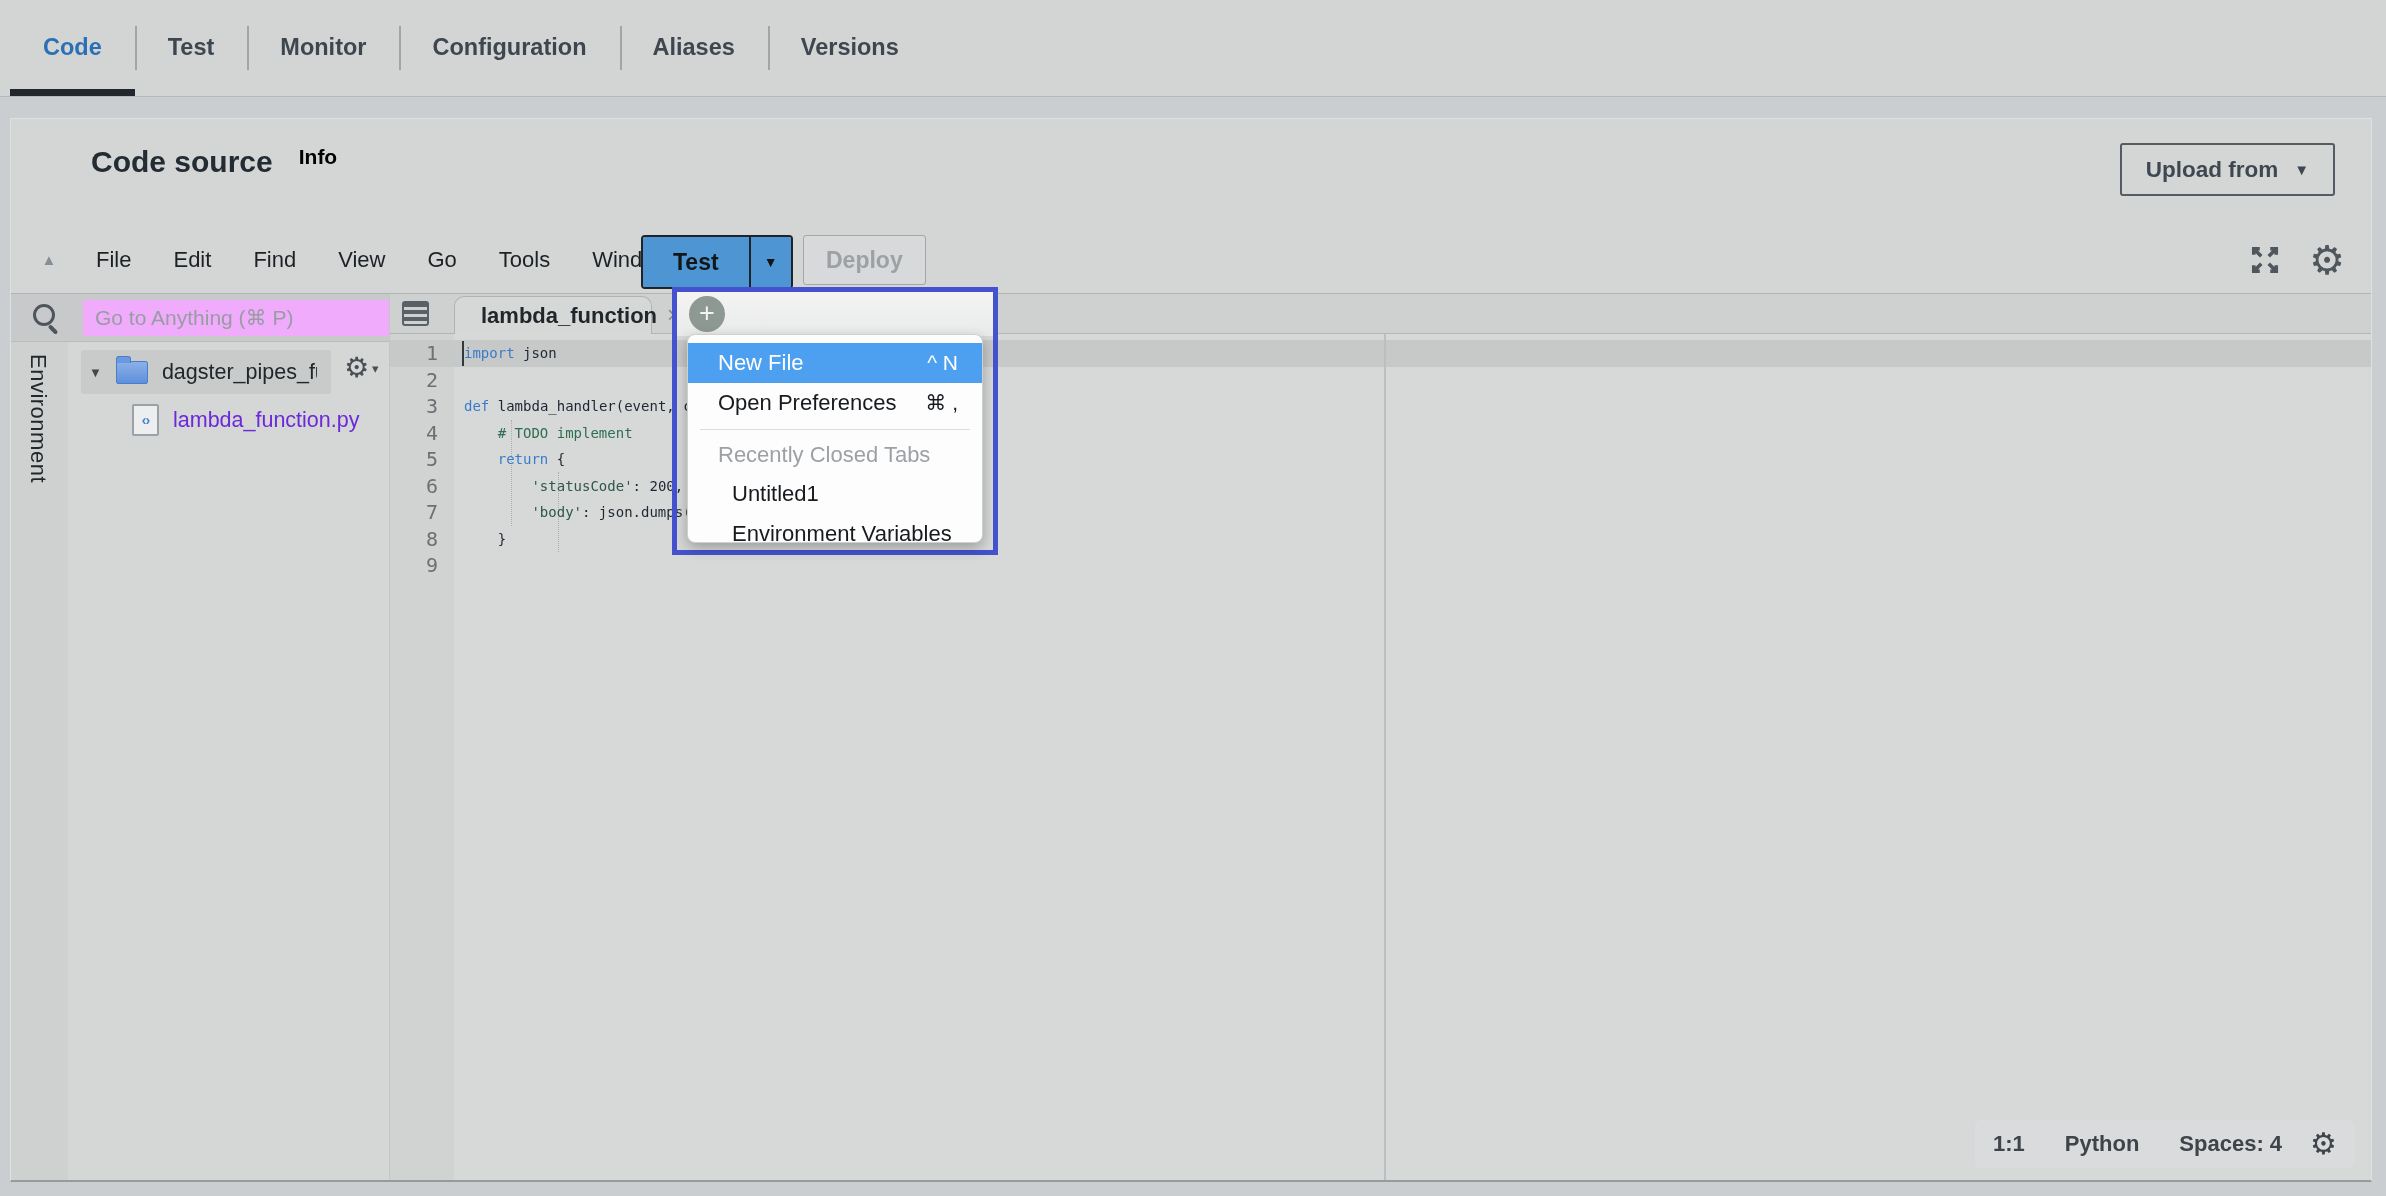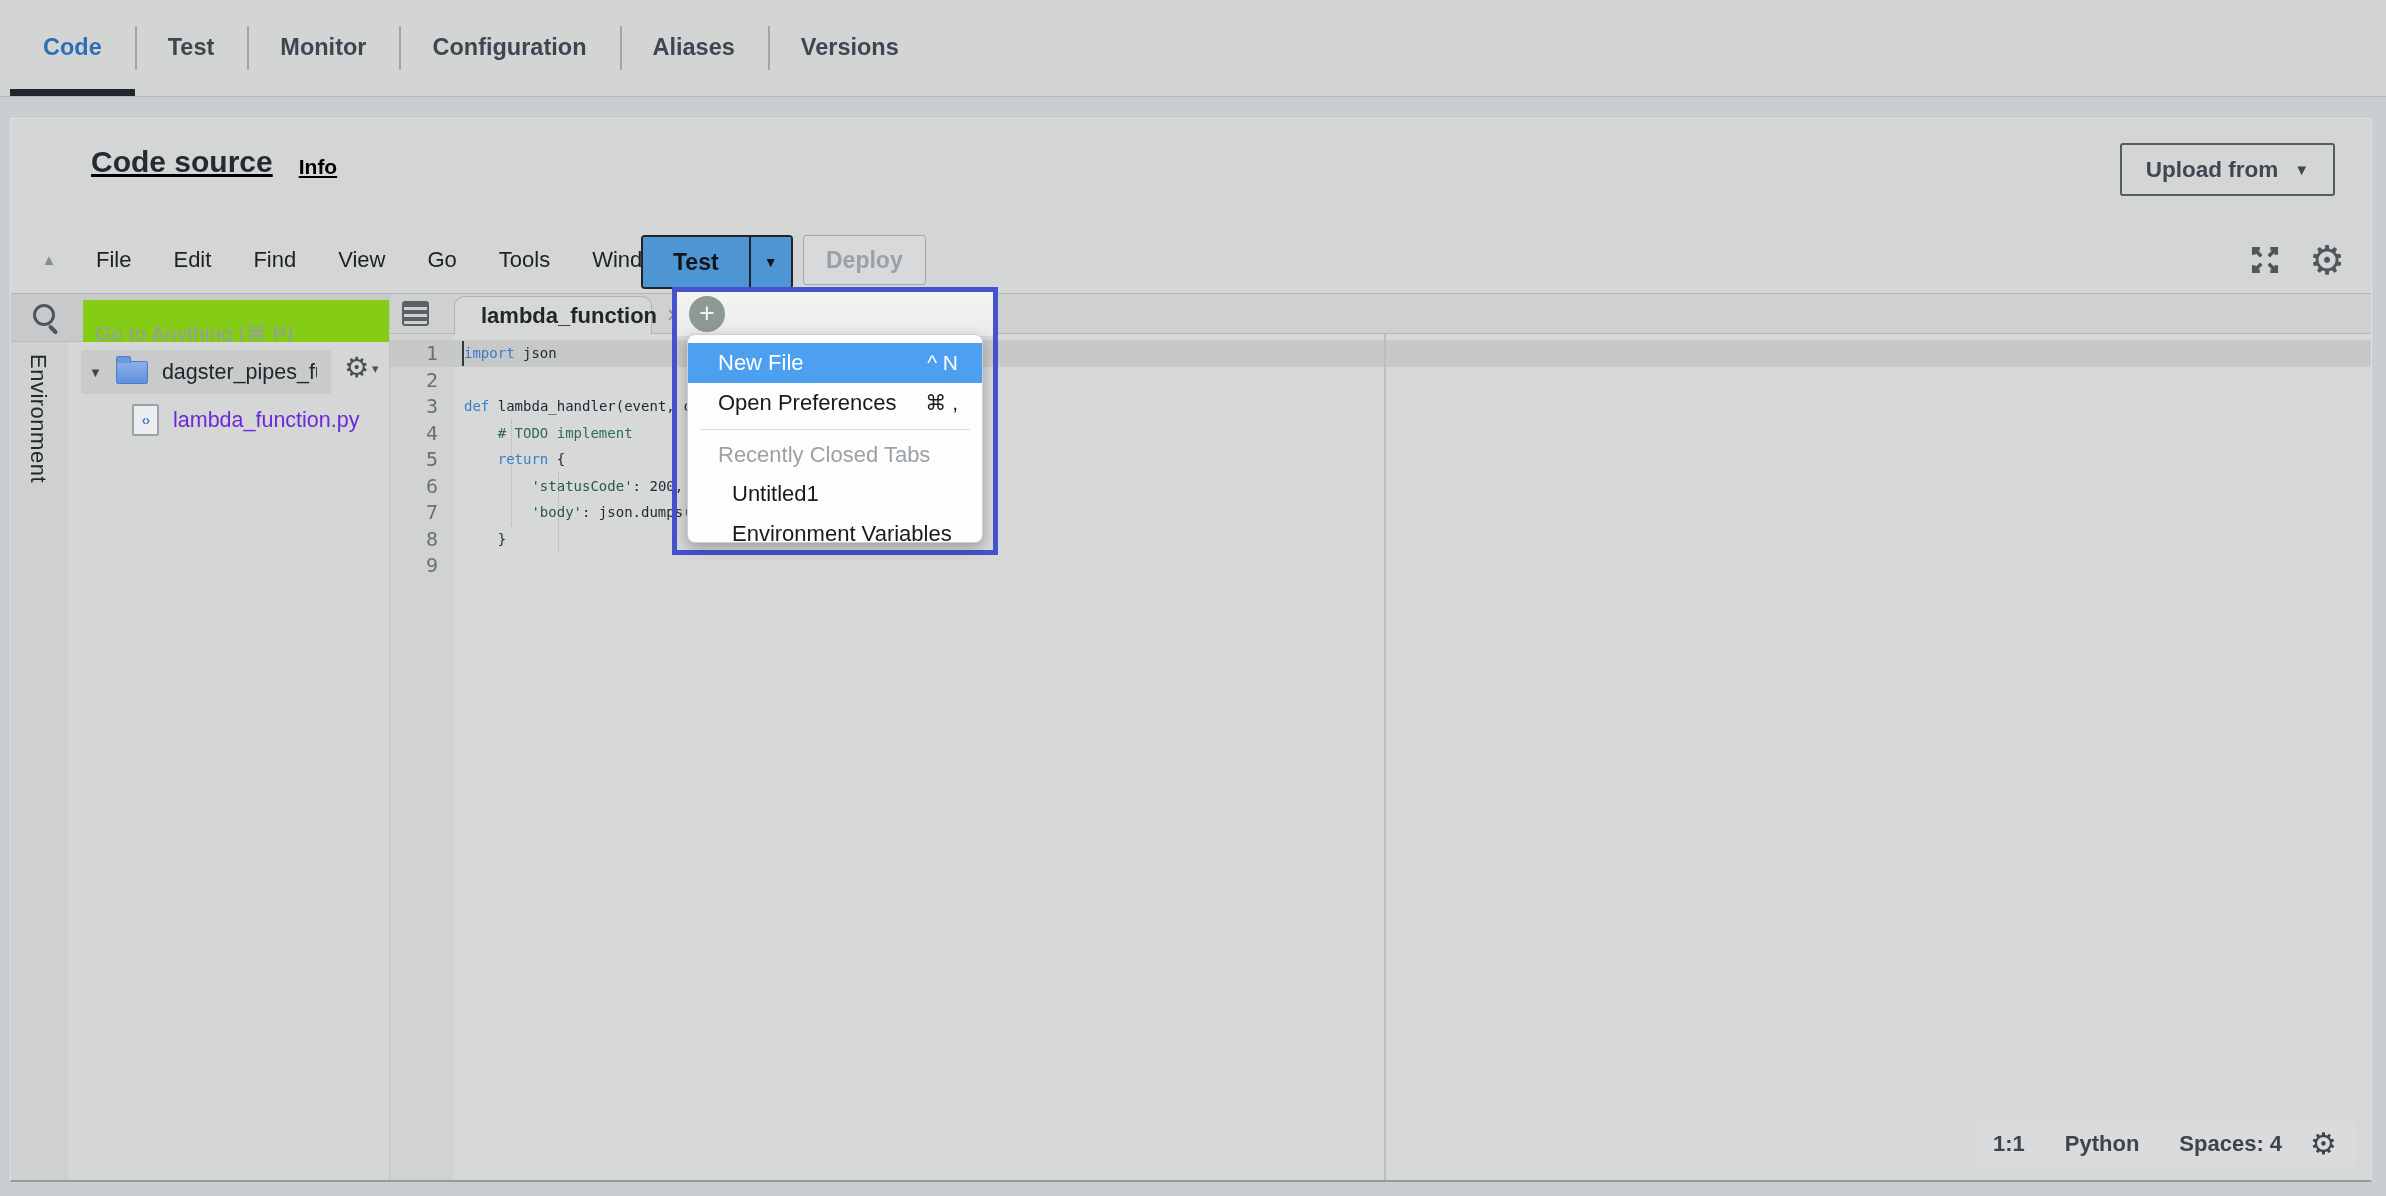--- a/index.html
+++ b/index.html
@@ -12,21 +12,21 @@
   .nav-tab{position:relative;padding:0 33px;line-height:94px;font-size:23.5px;font-weight:bold;
            color:#3e4750;white-space:nowrap;cursor:pointer;}
   .nav-tab:not(:first-child)::before{content:"";position:absolute;left:0;top:26px;height:44px;width:2px;background:#a2a5a6;}
   .nav-tab.active{color:#2b6fb5;}
   .nav-tab.active::after{content:"";position:absolute;left:0;right:0;bottom:0;height:7px;background:#22272c;}
 
   
   .card{position:absolute;left:10px;top:118px;width:2362px;height:1064px;background:#d4d6d6;
         border:1px solid #dfe0e0;border-bottom:2px solid #969b9c;box-sizing:border-box;}
 
-  .card-header{position:absolute;left:80px;top:26px;display:flex;align-items:flex-end;gap:26px;text-decoration:underline;}
+  .card-header{position:absolute;left:80px;top:26px;display:flex;align-items:flex-start;gap:26px;}
   .card-title{font-size:30px;font-weight:bold;color:#232b33;}
   .info-link{font-size:21px;font-weight:bold;color:#000000;cursor:pointer;}
 
   .upload-btn{position:absolute;right:36px;top:24px;height:53px;padding:0 24px;display:flex;align-items:center;gap:16px;
               border:2px solid #545b63;border-radius:3px;font-size:22.5px;font-weight:bold;color:#3f4750;cursor:pointer;}
   .caret-down{font-size:15px;line-height:1;}
 
   
   .toolbar{position:absolute;left:0;top:107px;width:100%;height:68px;border-bottom:1px solid #b3b6b6;
            display:flex;align-items:center;box-sizing:border-box;}
@@ -42,22 +42,22 @@
               background:#d8d9da;border:1px solid #a3a7aa;border-radius:3px;font-size:23px;font-weight:bold;color:#9ba1a5;}
   .toolbar-right{position:absolute;right:26px;top:0;height:68px;display:flex;align-items:center;gap:26px;}
   .gear-glyph{font-size:40px;color:#4f565c;line-height:1;cursor:pointer;}
 
   
   .workspace{position:absolute;left:0;top:175px;right:0;bottom:0;}
 
   .search-row{position:absolute;left:0;top:0;width:378px;height:48px;background:#c7c9ca;border-bottom:1px solid #babdbd;box-sizing:border-box;}
   .search-icon{position:absolute;left:22px;top:10px;width:16px;height:16px;border:3.5px solid #4e555b;border-radius:50%;}
   .search-icon::after{content:"";position:absolute;left:15px;top:17px;width:4px;height:11px;background:#4e555b;transform:rotate(-45deg);border-radius:2px;}
-  .search-input{position:absolute;left:72px;top:6px;width:282px;height:36px;background:#84cc16;border:none;outline:none;
-                font-size:21px;color:#4c5358;padding:16px 12px;font-family:"Liberation Sans",sans-serif;}
+  .search-input{position:absolute;left:72px;top:6px;width:282px;height:36px;background:#f0abfc;border:none;outline:none;
+                font-size:21px;color:#4c5358;padding:0 12px;font-family:"Liberation Sans",sans-serif;}
   .search-input::placeholder{color:#979da1;}
 
   .env-strip{position:absolute;left:0;top:48px;width:57px;bottom:0;background:#cfd1d1;}
   .env-label{writing-mode:vertical-rl;font-size:22px;color:#23282d;margin:12px 0 0 14px;letter-spacing:0.5px;}
 
   .tree{position:absolute;left:57px;top:48px;width:321px;bottom:0;background:#d5d7d7;}
   .tree-row1{position:absolute;left:13px;top:8px;width:250px;height:44px;background:#c9cbcb;border-radius:3px;
              display:flex;align-items:center;cursor:pointer;}
   .tree-expander{font-size:13px;color:#40474d;margin-left:8px;}
   .folder-icon{position:relative;width:30px;height:21px;background:linear-gradient(#8ab0e8,#5f90dc);border-radius:2px;

